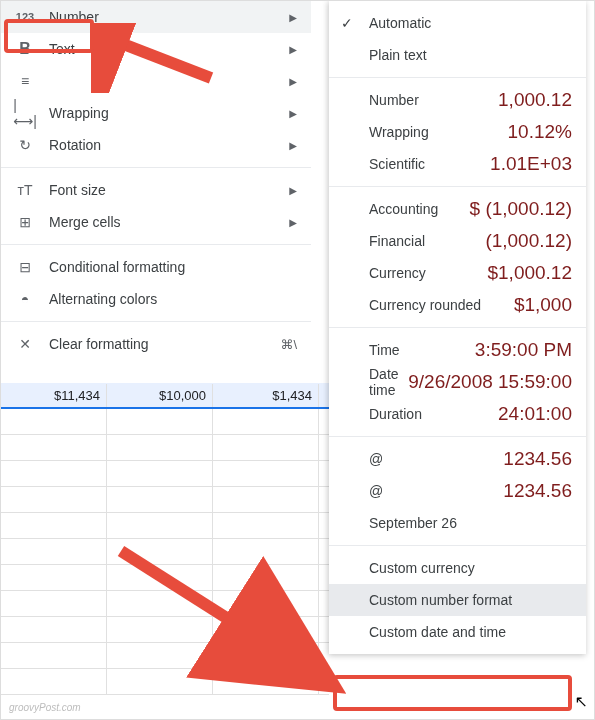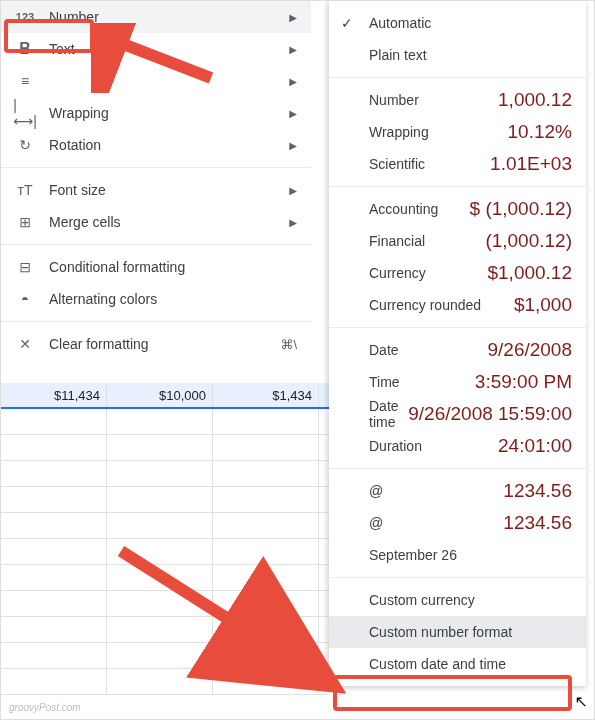--- a/index.html
+++ b/index.html
@@ -312,24 +312,20 @@
         <span class="sub-label">Currency</span>
         <span class="sub-example">$1,000.12</span>
       </div>
       <div class="sub-item">
         <span class="sub-label">Currency rounded</span>
         <span class="sub-example">$1,000</span>
       </div>
     </div>
   <div class="sub-divider"></div>
   <div id="sm-g4">
-      <div class="sub-item">
-        <span class="sub-label">Date</span>
-        <span class="sub-example">9/26/2008</span>
-      </div>
       <div class="sub-item">
         <span class="sub-label">Time</span>
         <span class="sub-example">3:59:00 PM</span>
       </div>
       <div class="sub-item">
         <span class="sub-label">Date time</span>
         <span class="sub-example">9/26/2008 15:59:00</span>
       </div>
       <div class="sub-item">
         <span class="sub-label">Duration</span>

